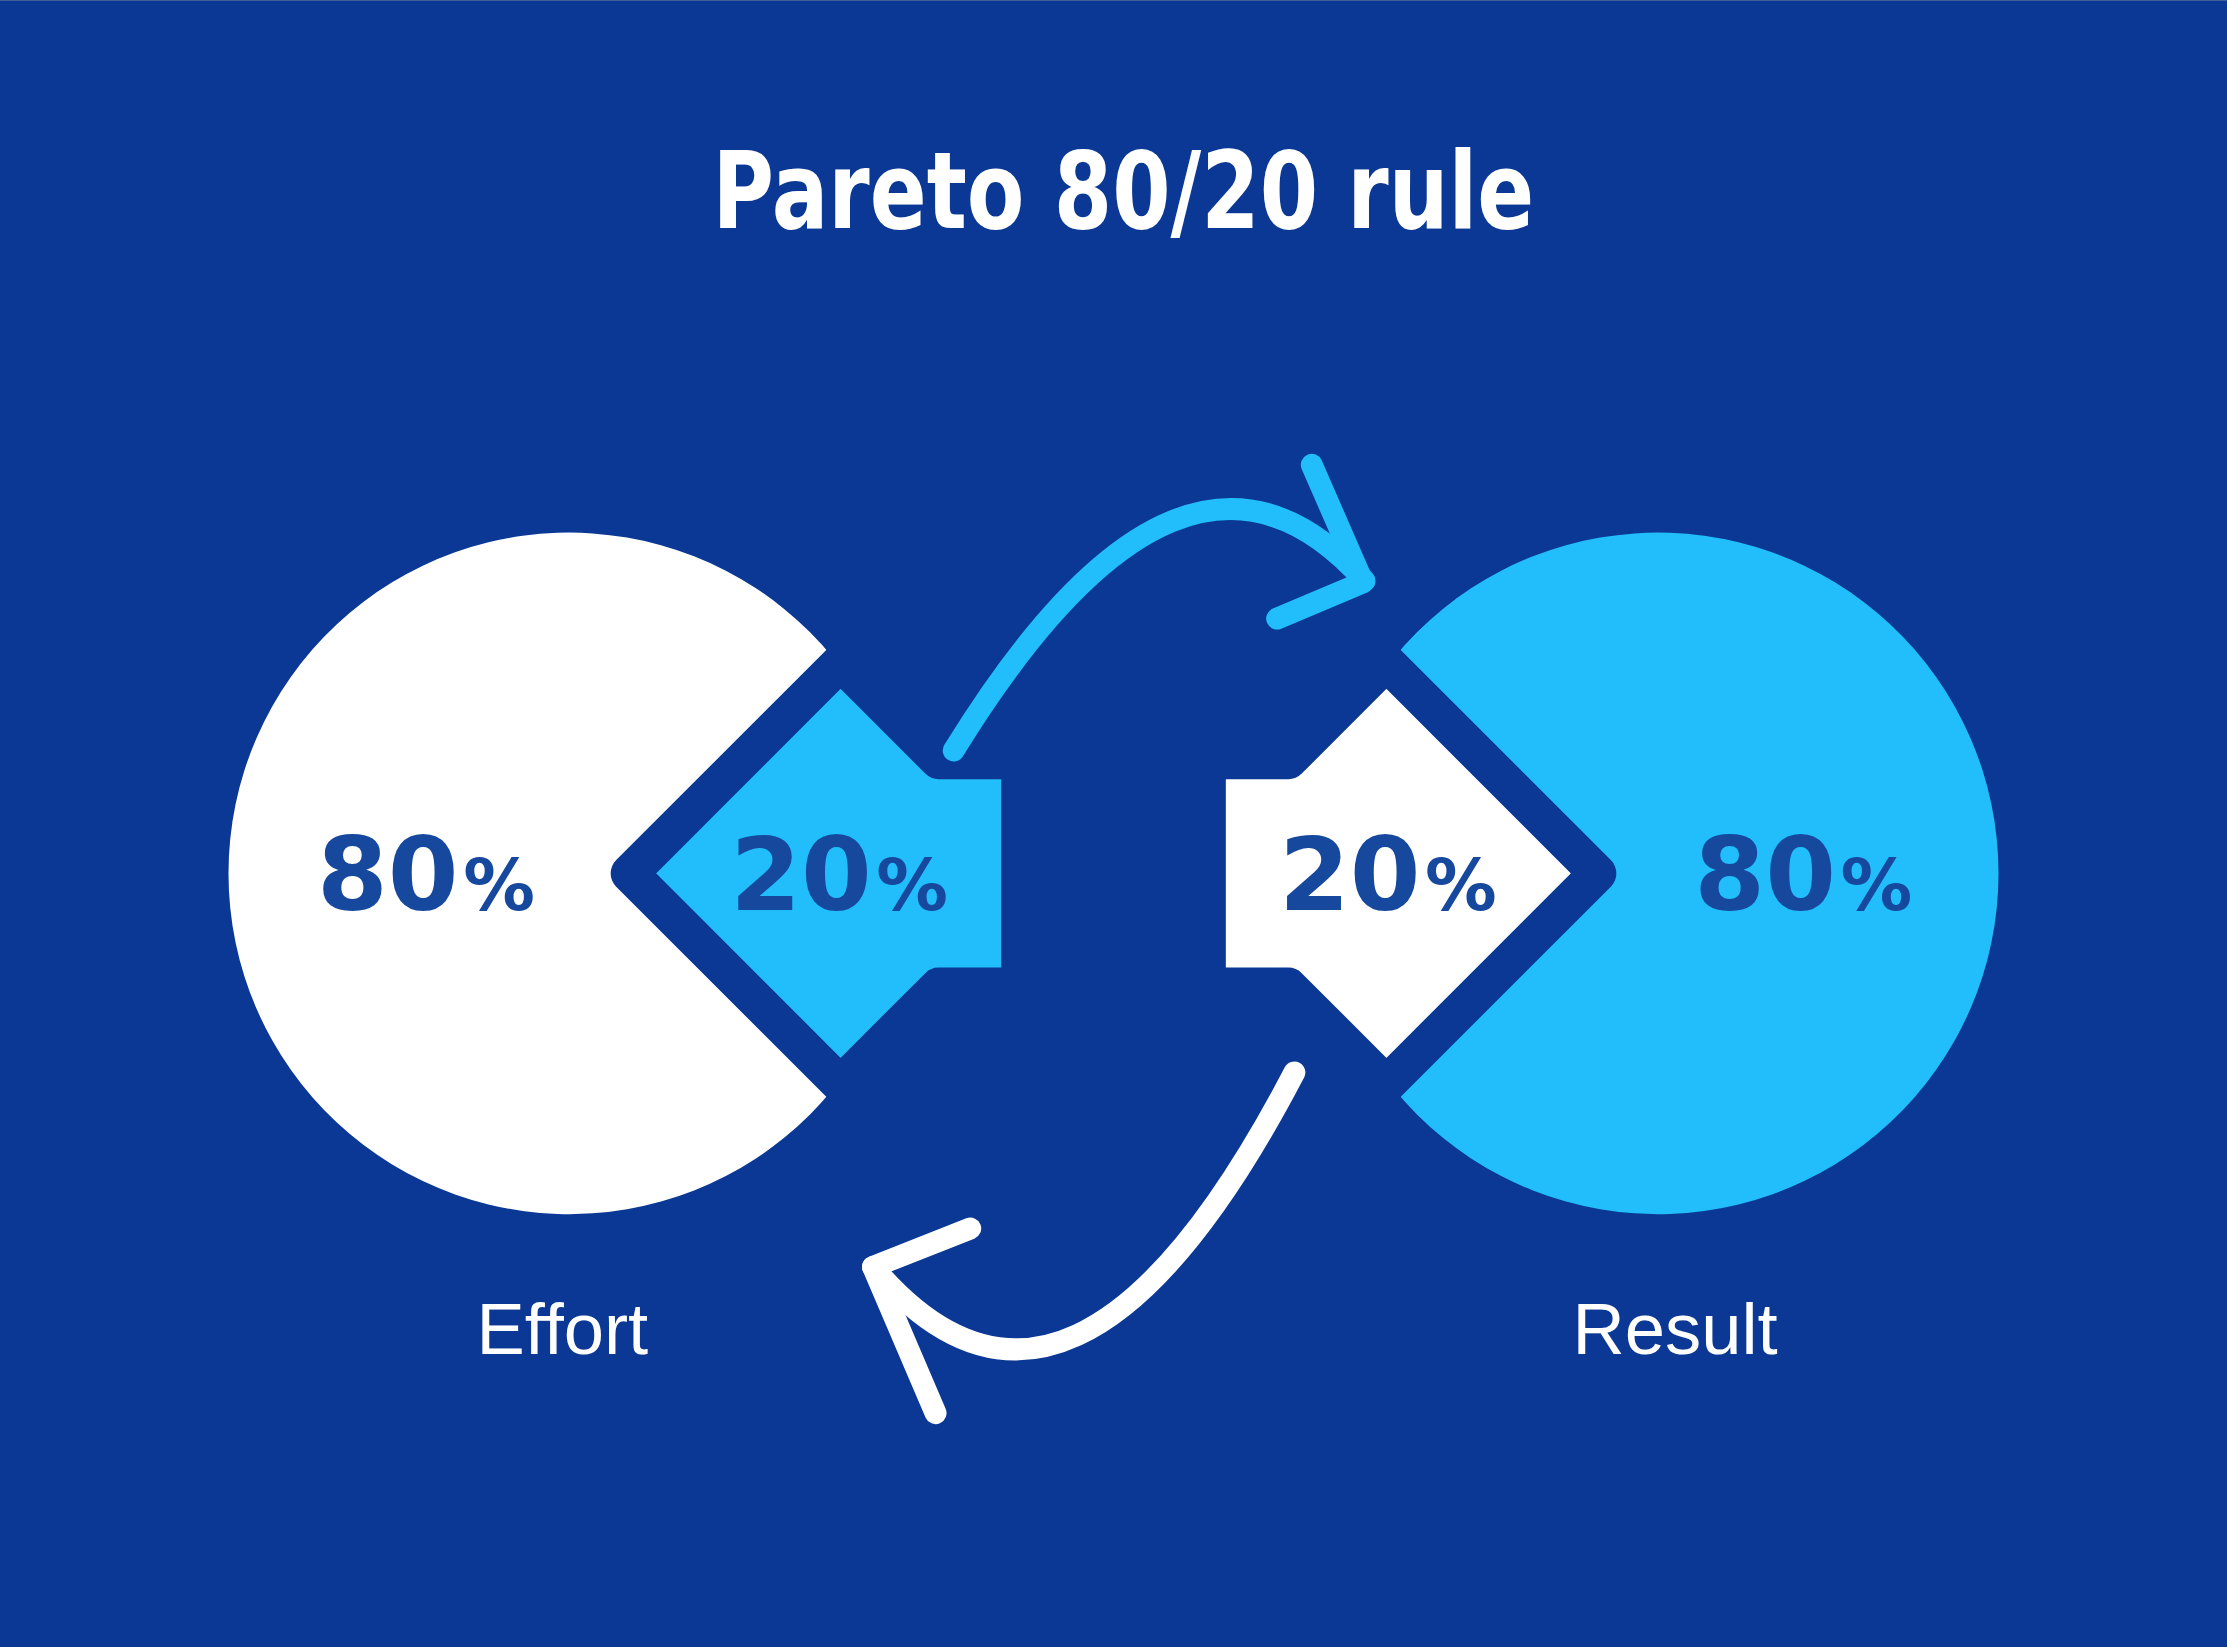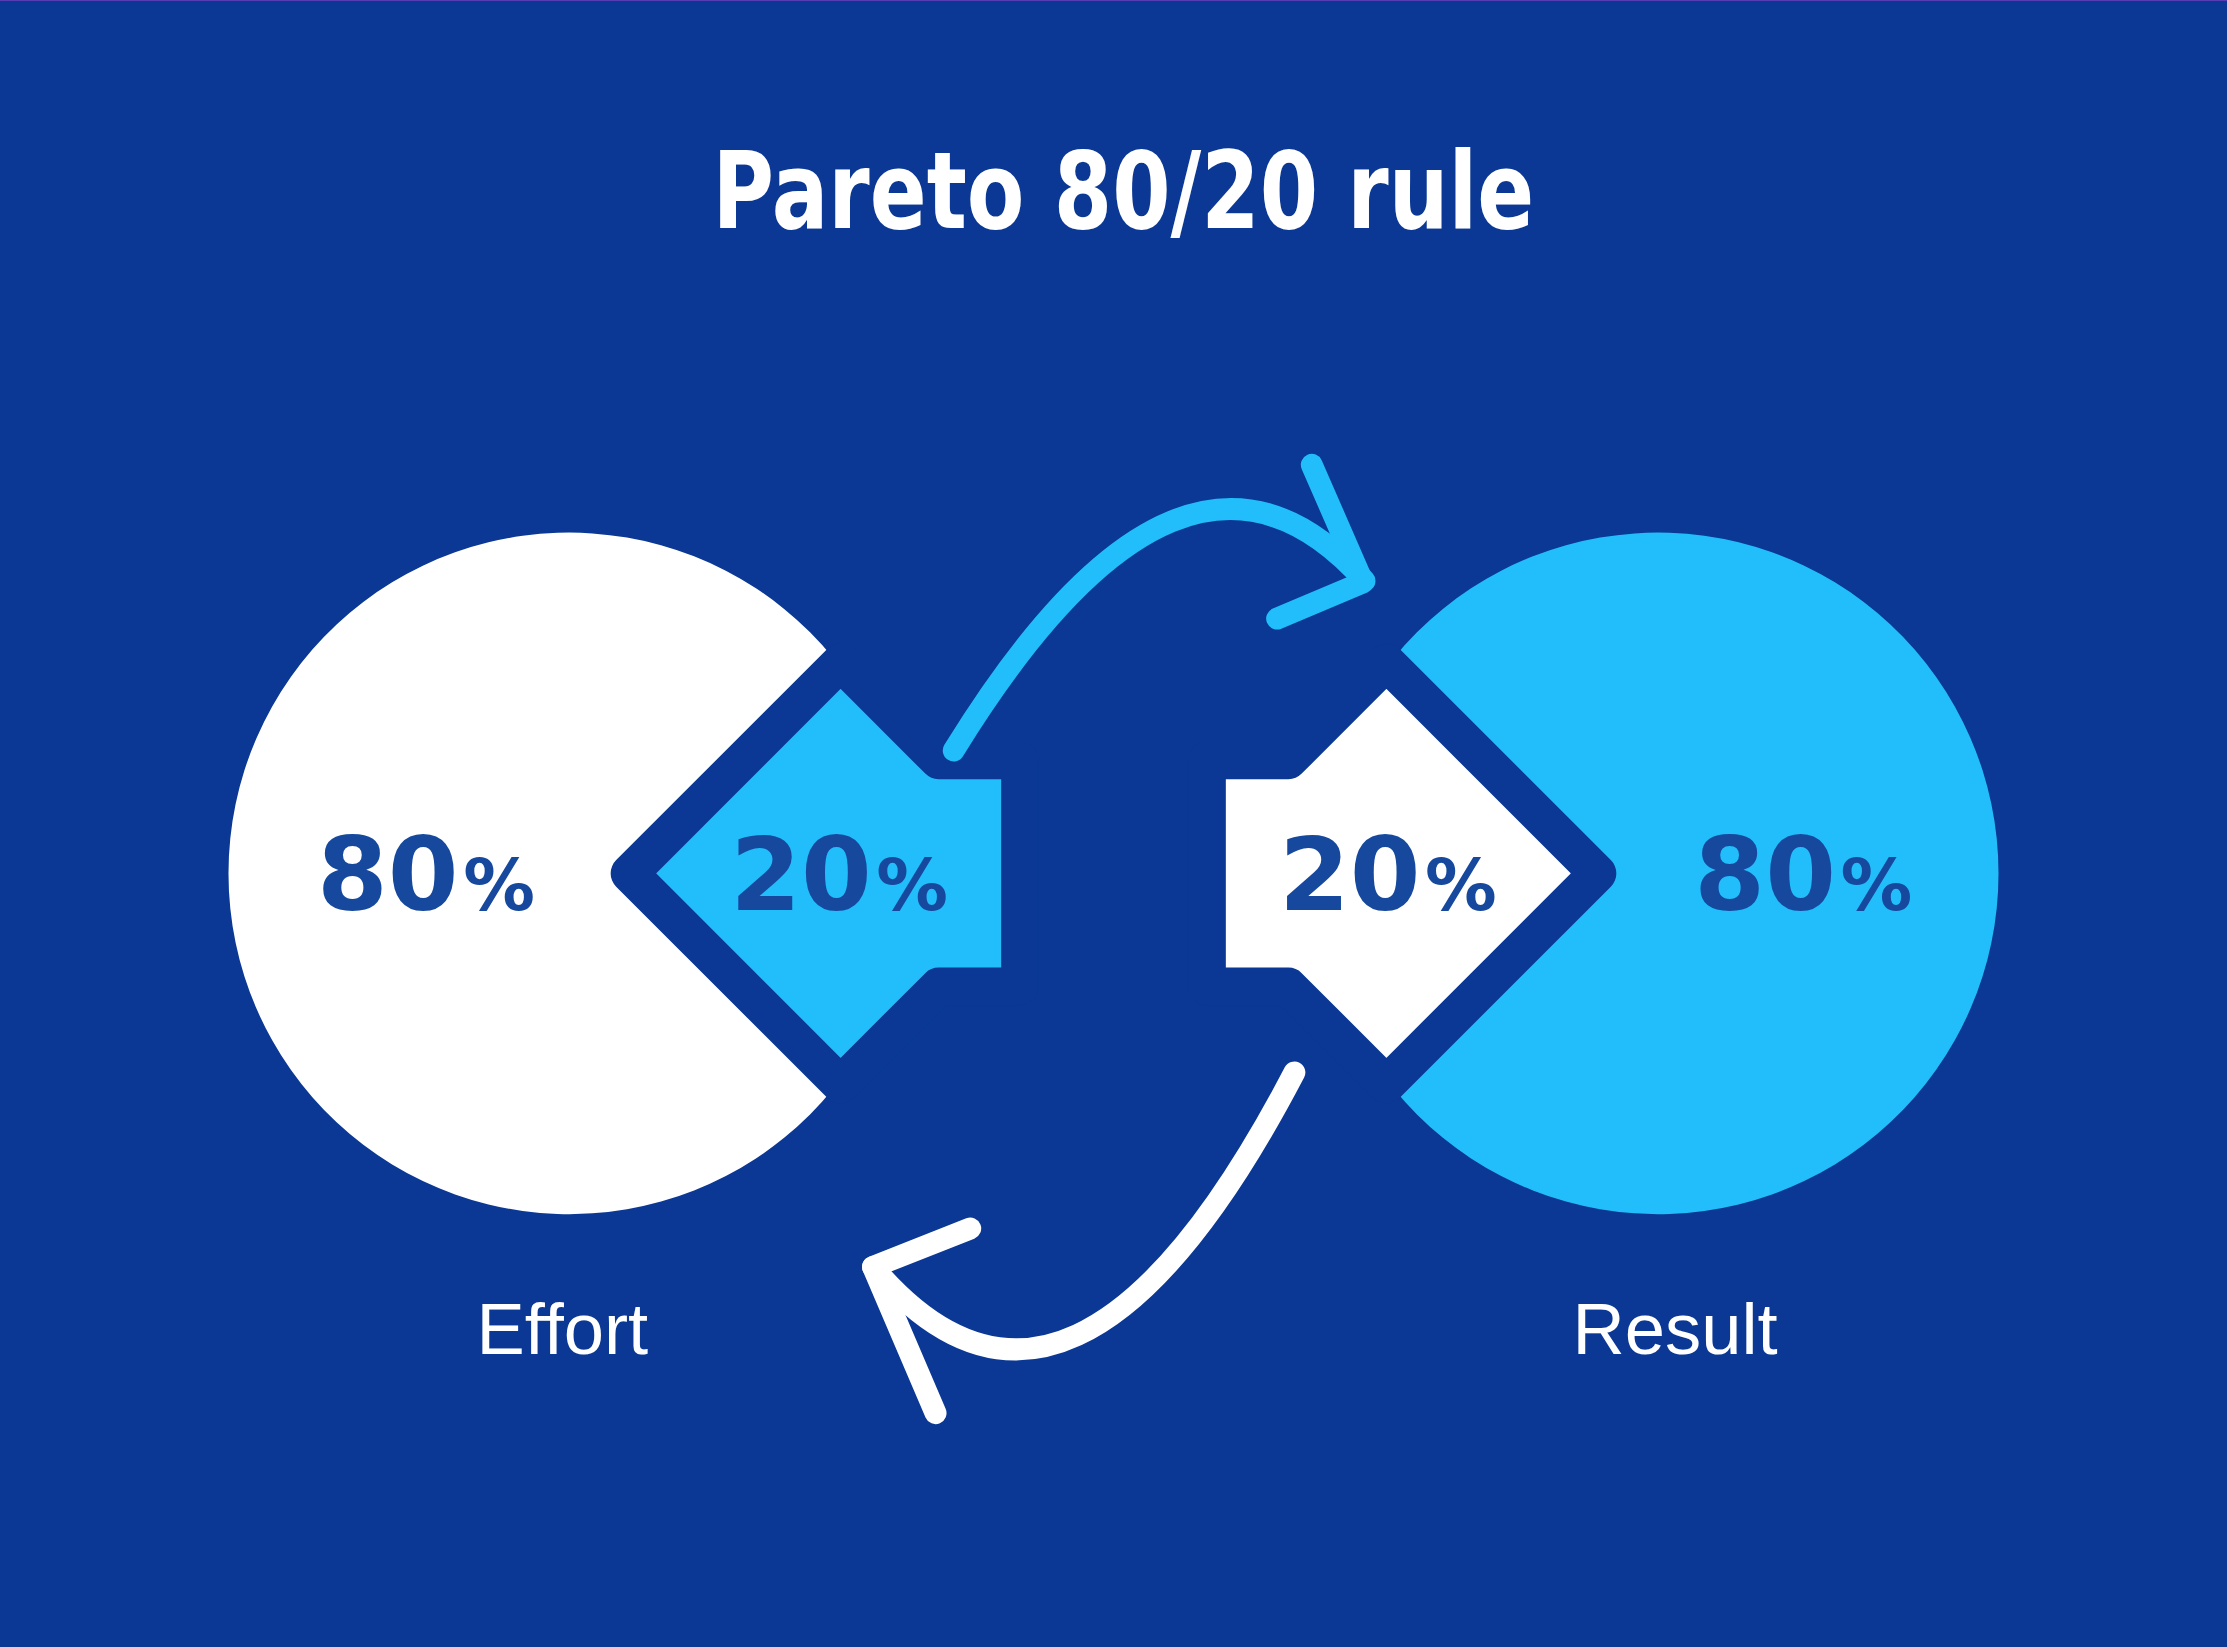--- a/index.html
+++ b/index.html
@@ -5,21 +5,21 @@
   html, body {
     margin: 0;
     padding: 0;
     background: #0a3894;
   }
   .stage {
     width: 2227px;
     height: 1648px;
     position: relative;
     overflow: hidden;
-    background: #d946ef;
+    background: #a3a3a3;
   }
   svg { display: block; }
   .title-text {
     font-family: "DejaVu Sans", "Liberation Sans", sans-serif;
     font-weight: bold;
     fill: #ffffff;
   }
   .big-num {
     font-family: "DejaVu Sans", "Liberation Sans", sans-serif;
     font-weight: bold;

